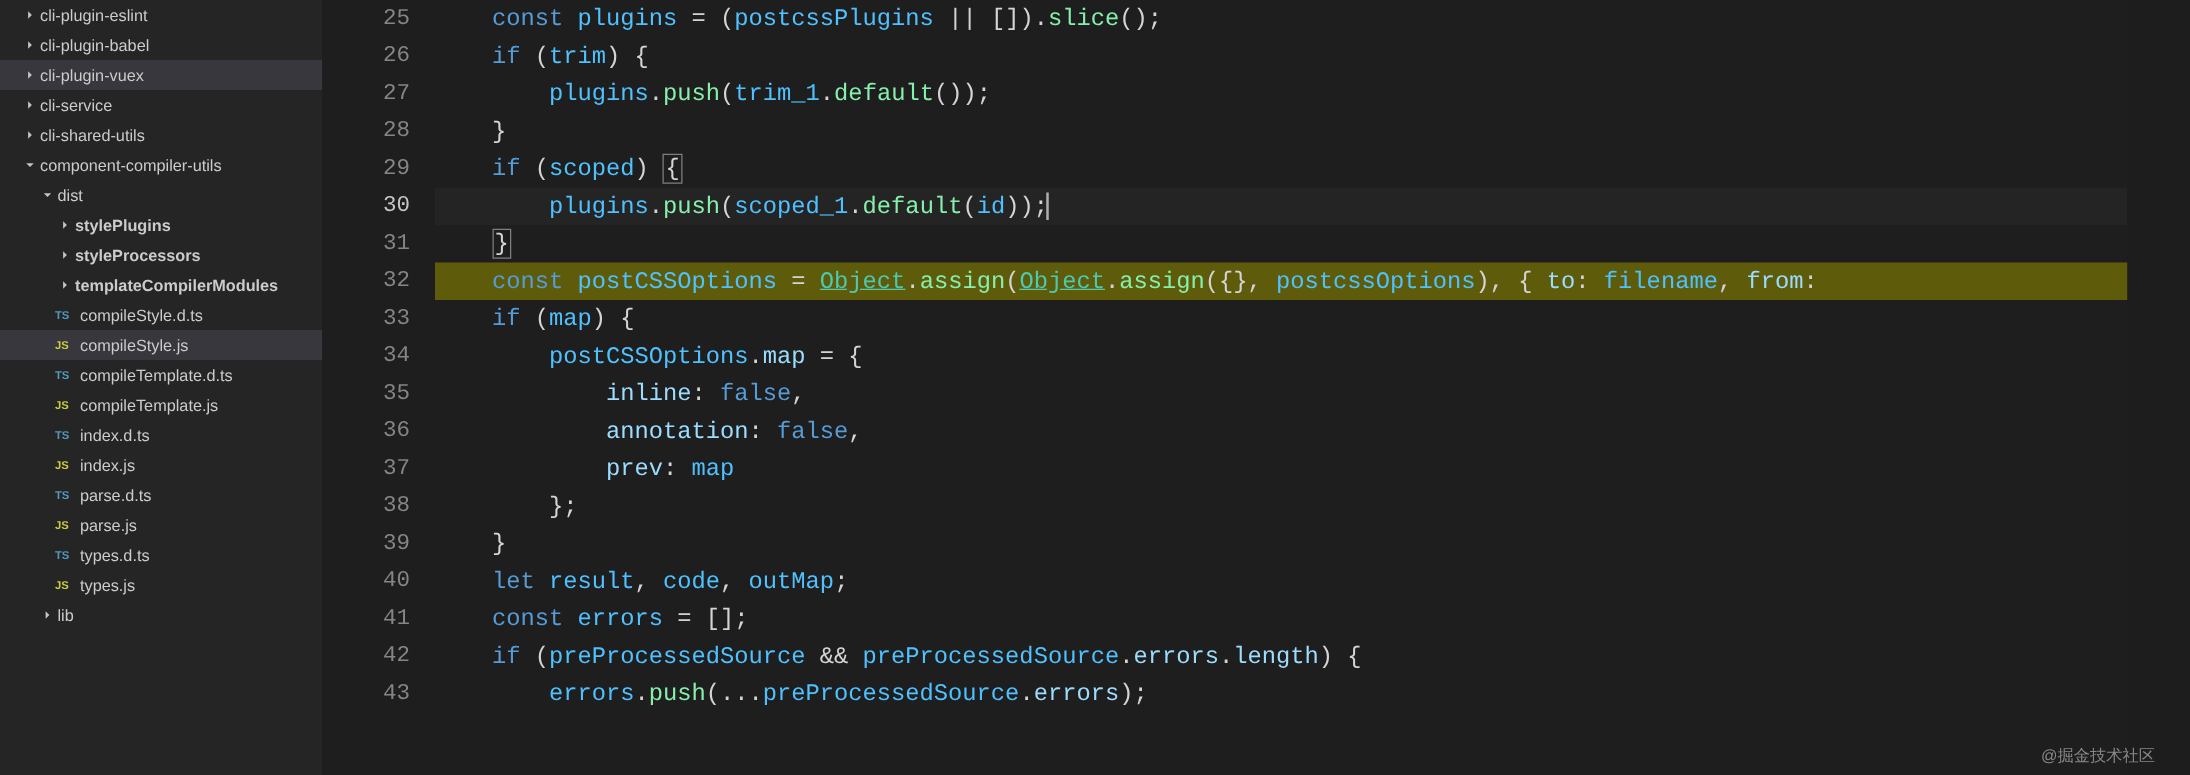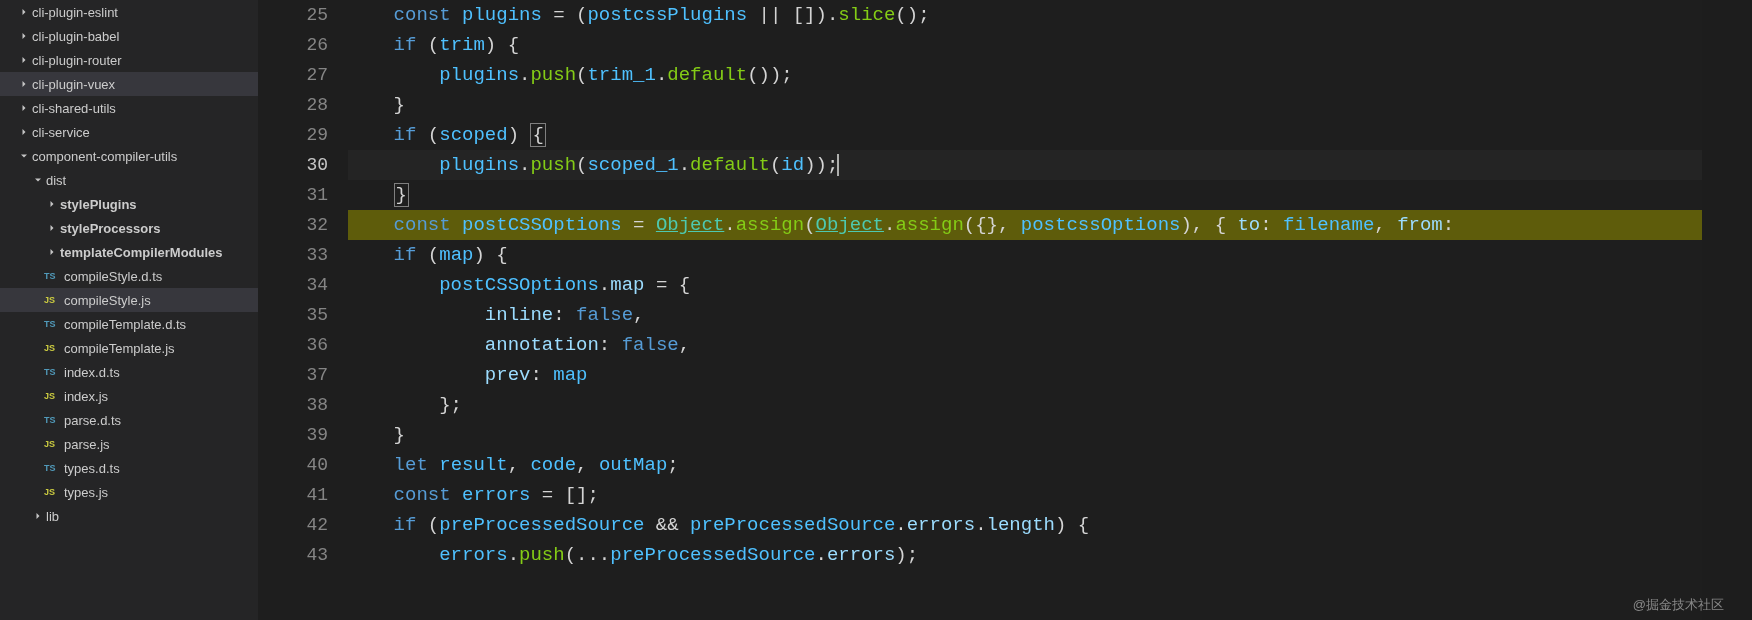--- a/index.html
+++ b/index.html
@@ -93,21 +93,21 @@
 .code-line.highlighted {
   background: #5e5c0b;
 }
 .code-line.current {
   background: rgba(40,40,40,0.6);
 }
 .tok-keyword { color: #569cd6; }
 .tok-const { color: #569cd6; }
 .tok-var { color: #4fc1ff; }
 .tok-prop { color: #9cdcfe; }
-.tok-func { color: #84cc16; }
+.tok-func { color: #86efac; }
 .tok-class { color: #4ec9b0; text-decoration: underline; }
 .tok-punct { color: #d4d4d4; }
 
 .minimap {
   width: 50px;
   background: #1e1e1e;
   flex-shrink: 0;
   opacity: 0.3;
 }
 
@@ -146,51 +146,43 @@
       <span>cli-plugin-eslint</span>
     </div>
     <div class="tree-item indent-0">
       <span class="chevron">
         <svg viewBox="0 0 16 16">
           <path d="M6 4l4 4-4 4V4z"></path>
         </svg>
       </span>
       <span>cli-plugin-babel</span>
     </div>
-    <div class="tree-item indent-0">
-      <span class="chevron">
-        <svg viewBox="0 0 16 16">
-          <path d="M6 4l4 4-4 4V4z"></path>
-        </svg>
-      </span>
-      <span>cli-plugin-router</span>
-    </div>
     <div class="tree-item indent-0 selected">
       <span class="chevron">
         <svg viewBox="0 0 16 16">
           <path d="M6 4l4 4-4 4V4z"></path>
         </svg>
       </span>
       <span>cli-plugin-vuex</span>
     </div>
     <div class="tree-item indent-0">
       <span class="chevron">
         <svg viewBox="0 0 16 16">
           <path d="M6 4l4 4-4 4V4z"></path>
         </svg>
       </span>
+      <span>cli-service</span>
+    </div>
+    <div class="tree-item indent-0">
+      <span class="chevron">
+        <svg viewBox="0 0 16 16">
+          <path d="M6 4l4 4-4 4V4z"></path>
+        </svg>
+      </span>
       <span>cli-shared-utils</span>
-    </div>
-    <div class="tree-item indent-0">
-      <span class="chevron">
-        <svg viewBox="0 0 16 16">
-          <path d="M6 4l4 4-4 4V4z"></path>
-        </svg>
-      </span>
-      <span>cli-service</span>
     </div>
     <div class="tree-item indent-0">
       <span class="chevron">
         <svg viewBox="0 0 16 16">
           <path d="M4 6l4 4 4-4H4z"></path>
         </svg>
       </span>
       <span>component-compiler-utils</span>
     </div>
     <div class="tree-item indent-1">

